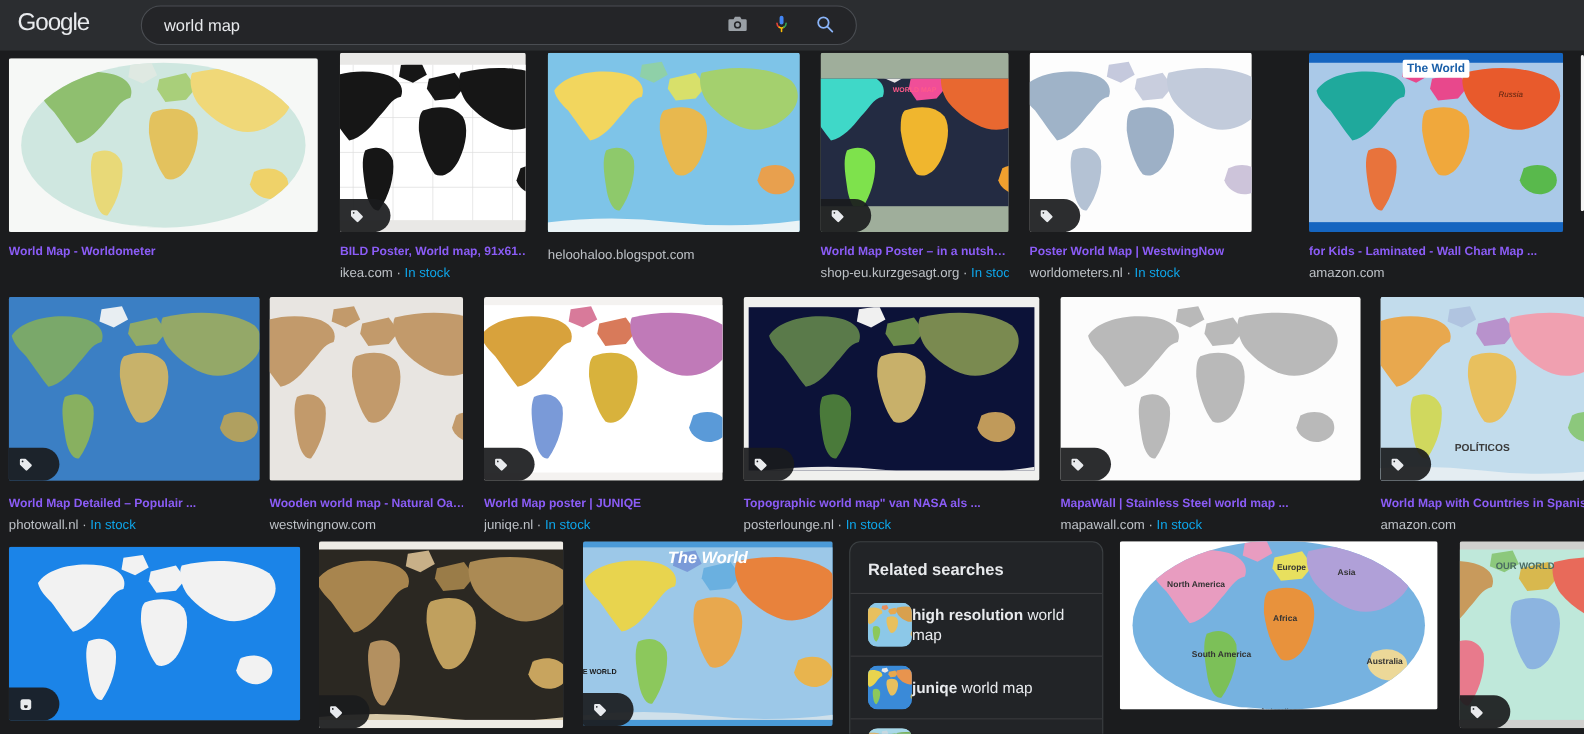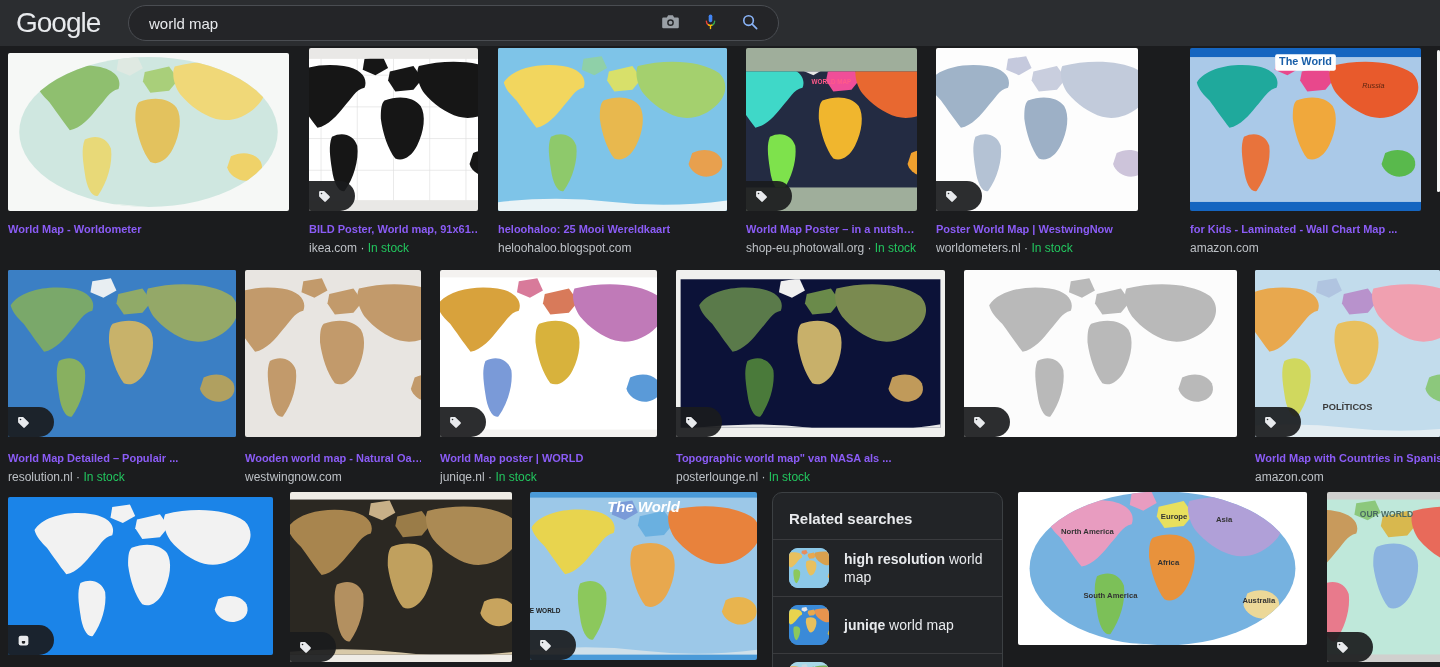--- a/index.html
+++ b/index.html
@@ -1,38 +1,38 @@
 <!DOCTYPE html>
 <html><head>
 <meta charset="utf-8">
 <style>
   html,body{margin:0;padding:0;background:#1b1c1e;width:1440px;height:667px;overflow:hidden;
     font-family:"Liberation Sans","DejaVu Sans",sans-serif;position:relative;}
   
   .topbar{position:absolute;top:0;left:0;width:1440px;height:46px;background:#2b2d30;z-index:5;}
-  .logo{position:absolute;left:16px;top:7px;font-size:28px;font-weight:500;color:#e8eaed;
+  .logo{position:absolute;left:16px;top:7px;font-size:22px;font-weight:500;color:#e8eaed;
     letter-spacing:-1px;cursor:pointer;}
   .searchbar{position:absolute;left:128px;top:5px;width:649px;height:34px;background:#242528;
     border:1px solid #4a4d52;border-radius:18px;display:flex;align-items:center;}
   .searchbar input{flex:1;background:transparent;border:none;outline:none;color:#e8eaed;
     font-size:15px;padding:0 0 0 20px;font-family:"Liberation Sans","DejaVu Sans",sans-serif;}
   .sb-btn{width:40px;height:34px;border:none;background:transparent;display:flex;align-items:center;
     justify-content:center;cursor:pointer;padding:0;}
   .sb-btn:last-child{margin-right:8px;}
   
   .row{position:absolute;left:0;width:1440px;}
   .row1{top:48px;height:222px}.row2{top:270px;height:222px}.row3{top:492px;height:175px}
   .tile{position:absolute;top:0;margin:0;cursor:pointer;}
   .thumb{position:relative;width:100%;overflow:hidden;border-radius:2px;background:#333;}
   .thumb svg{display:block;}
   figcaption{position:absolute;left:0;right:0;}
   .row1 figcaption{top:173px}.row2 figcaption{top:180px}
   .rtitle{font-size:11px;color:#8b5cf6;white-space:nowrap;overflow:hidden;line-height:17px;font-weight:bold;}
   .rmeta{font-size:12px;color:#bdc1c6;white-space:nowrap;overflow:hidden;line-height:17px;margin-top:2px;}
-  .stock{color:#22c55e;}
+  .stock{color:#0ea5e9;}
   
   .t11{left:8px;width:281px}.t11 .thumb{height:158px;margin-top:5px}
   .t12{left:309px;width:169px}.t12 .thumb{height:163px}
   .t13{left:498px;width:229px}.t13 .thumb{height:163px}
   .t14{left:746px;width:171px}.t14 .thumb{height:163px}
   .t15{left:936px;width:202px}.t15 .thumb{height:163px}
   .t16{left:1190px;width:231px}.t16 .thumb{height:163px}
   .t17{left:1437px;width:3px}.t17 .thumb{height:142px;margin-top:2px}
   
   .t21{left:8px;width:228px}.t22{left:245px;width:176px}.t23{left:440px;width:217px}
@@ -45,21 +45,21 @@
   .t35{left:1018px;width:289px}.t35 .thumb{height:153px}
   .t36{left:1327px;width:119px}.t36 .thumb{height:170px}
   
   .badge{position:absolute;left:0;bottom:0;width:46px;height:30px;background:rgba(26,27,29,.92);
     border-radius:0 16px 16px 0;display:flex;align-items:center;padding-left:9px;box-sizing:border-box;}
   
   .related{position:absolute;left:772px;top:0;width:231px;height:200px;background:#222427;
     border:1px solid #3c4043;border-radius:10px;box-sizing:border-box;overflow:hidden;}
   .rel-title{font-size:15px;font-weight:700;color:#e8eaed;padding:17px 16px 12px 16px;}
   .rel-divider{height:1px;background:#3a3b3e;}
-  .rel-item{display:flex;align-items:center;gap:15px;padding:8px 16px;cursor:pointer;}
+  .rel-item{display:flex;align-items:center;padding:8px 16px;cursor:pointer;}
   .rel-thumb{width:40px;height:40px;border-radius:9px;overflow:hidden;flex:none;}
   .rel-label{font-size:14px;color:#e8eaed;line-height:18px;}
   .rel-label b{font-weight:700;}
 </style>
 </head>
 <body>
 
 <header class="topbar">
   <div class="logo">Google</div>
   <div class="searchbar">
@@ -183,21 +183,20 @@
             <path d="M82,98 C94,92 106,96 110,108 C112,124 106,144 96,158 C90,160 84,150 82,134 C80,120 78,108 82,98 Z" fill="#8ec96b"></path>
             <path d="M146,26 L172,20 L182,34 L172,46 L152,48 L144,36 Z" fill="#d8e06a"></path>
             <path d="M140,58 C156,52 172,54 180,64 C186,74 184,92 176,108 C170,120 160,126 152,122 C144,112 138,94 136,78 C136,70 136,62 140,58 Z" fill="#e8b84e"></path>
             <path d="M178,20 C210,12 248,14 268,28 C278,38 276,52 266,62 C254,74 238,80 222,76 C208,72 194,62 184,50 C178,42 174,28 178,20 Z" fill="#a4d06e"></path>
             <path d="M238,116 C250,110 264,112 270,122 C274,132 268,140 256,142 C246,143 236,136 234,128 Z" fill="#e8a04e"></path>
             <path d="M10,172 Q80,162 150,170 T292,166 L300,180 L0,180 Z" fill="#eaf3f6"></path>
           </g>
         </svg>
       </div>
     <figcaption>
-      <div class="rtitle">heloohaloo: 25 Mooi Wereldkaart</div>
       <div class="rmeta"><span>heloohaloo.blogspot.com</span>  </div>
     </figcaption>
   </figure>
   <figure class="tile t14">
     <div class="thumb">
         <svg viewBox="0 0 300 180" preserveAspectRatio="xMidYMid slice" width="100%" height="100%">
           <rect width="300" height="180" fill="#9fae9b"></rect>
           <defs>
             <clipPath id="c4">
               <rect x="26" y="26" width="248" height="128"></rect>
@@ -216,21 +215,21 @@
           <text x="150" y="38" text-anchor="middle" dominant-baseline="middle" font-size="7" fill="#ff5a8a" font-family="Liberation Sans, DejaVu Sans, sans-serif" font-weight="700">WORLD MAP</text>
         </svg>
       <div class="badge">
           <svg width="13" height="13" viewBox="0 0 24 24">
             <path fill="#e8eaed" d="M21.4 11.6l-9-9A2 2 0 0 0 11 2H4a2 2 0 0 0-2 2v7c0 .5.2 1 .6 1.4l9 9a2 2 0 0 0 2.8 0l7-7a2 2 0 0 0 0-2.8zM6.5 8A1.5 1.5 0 1 1 8 6.5 1.5 1.5 0 0 1 6.5 8z"></path>
           </svg>
         </div>
     </div>
     <figcaption>
       <div class="rtitle">World Map Poster – in a nutsh…</div>
-      <div class="rmeta"><span>shop-eu.photowall.org</span> <span class="sep">·</span> <span class="stock">In stock</span></div>
+      <div class="rmeta"><span>shop-eu.kurzgesagt.org</span> <span class="sep">·</span> <span class="stock">In stock</span></div>
     </figcaption>
   </figure>
   <figure class="tile t15">
     <div class="thumb">
         <svg viewBox="0 0 300 180" preserveAspectRatio="xMidYMid slice" width="100%" height="100%">
           <rect width="300" height="180" fill="#fdfdfd"></rect>
           <g>
             <path d="M30,38 C40,22 70,16 95,20 C115,23 122,34 118,44 C108,46 104,56 96,64 C88,74 78,86 66,88 C58,78 50,66 44,58 C38,52 32,46 30,38 Z" fill="#9fb3c8"></path>
             <path d="M118,12 L138,9 L144,22 L130,30 L116,24 Z" fill="#c5c9dd"></path>
             <path d="M82,98 C94,92 106,96 110,108 C112,124 106,144 96,158 C90,160 84,150 82,134 C80,120 78,108 82,98 Z" fill="#b4c2d4"></path>
@@ -306,21 +305,21 @@
           </g>
         </svg>
       <div class="badge">
           <svg width="13" height="13" viewBox="0 0 24 24">
             <path fill="#e8eaed" d="M21.4 11.6l-9-9A2 2 0 0 0 11 2H4a2 2 0 0 0-2 2v7c0 .5.2 1 .6 1.4l9 9a2 2 0 0 0 2.8 0l7-7a2 2 0 0 0 0-2.8zM6.5 8A1.5 1.5 0 1 1 8 6.5 1.5 1.5 0 0 1 6.5 8z"></path>
           </svg>
         </div>
     </div>
     <figcaption>
       <div class="rtitle">World Map Detailed – Populair ...</div>
-      <div class="rmeta"><span>resolution.nl</span> <span class="sep">·</span> <span class="stock">In stock</span></div>
+      <div class="rmeta"><span>photowall.nl</span> <span class="sep">·</span> <span class="stock">In stock</span></div>
     </figcaption>
   </figure>
   <figure class="tile t22">
     <div class="thumb">
         <svg viewBox="0 0 300 180" preserveAspectRatio="xMidYMid slice" width="100%" height="100%">
           <rect width="300" height="180" fill="#e8e5e1"></rect>
           <g>
             <path d="M30,38 C40,22 70,16 95,20 C115,23 122,34 118,44 C108,46 104,56 96,64 C88,74 78,86 66,88 C58,78 50,66 44,58 C38,52 32,46 30,38 Z" fill="#c29a6b"></path>
             <path d="M118,12 L138,9 L144,22 L130,30 L116,24 Z" fill="#c29a6b"></path>
             <path d="M82,98 C94,92 106,96 110,108 C112,124 106,144 96,158 C90,160 84,150 82,134 C80,120 78,108 82,98 Z" fill="#c29a6b"></path>
@@ -356,21 +355,21 @@
             <path d="M238,116 C250,110 264,112 270,122 C274,132 268,140 256,142 C246,143 236,136 234,128 Z" fill="#5a9ad8"></path>
           </g>
         </svg>
       <div class="badge">
           <svg width="13" height="13" viewBox="0 0 24 24">
             <path fill="#e8eaed" d="M21.4 11.6l-9-9A2 2 0 0 0 11 2H4a2 2 0 0 0-2 2v7c0 .5.2 1 .6 1.4l9 9a2 2 0 0 0 2.8 0l7-7a2 2 0 0 0 0-2.8zM6.5 8A1.5 1.5 0 1 1 8 6.5 1.5 1.5 0 0 1 6.5 8z"></path>
           </svg>
         </div>
     </div>
     <figcaption>
-      <div class="rtitle">World Map poster | WORLD</div>
+      <div class="rtitle">World Map poster | JUNIQE</div>
       <div class="rmeta"><span>juniqe.nl</span> <span class="sep">·</span> <span class="stock">In stock</span></div>
     </figcaption>
   </figure>
   <figure class="tile t24">
     <div class="thumb">
         <svg viewBox="0 0 300 180" preserveAspectRatio="xMidYMid slice" width="100%" height="100%">
           <rect width="300" height="180" fill="#f0f0ee"></rect>
           <defs>
             <clipPath id="c11">
               <rect x="10" y="10" width="280" height="160"></rect>
@@ -412,20 +411,24 @@
             <path d="M178,20 C210,12 248,14 268,28 C278,38 276,52 266,62 C254,74 238,80 222,76 C208,72 194,62 184,50 C178,42 174,28 178,20 Z" fill="#b9b9b9"></path>
             <path d="M238,116 C250,110 264,112 270,122 C274,132 268,140 256,142 C246,143 236,136 234,128 Z" fill="#b9b9b9"></path>
           </g>
         </svg>
       <div class="badge">
           <svg width="13" height="13" viewBox="0 0 24 24">
             <path fill="#e8eaed" d="M21.4 11.6l-9-9A2 2 0 0 0 11 2H4a2 2 0 0 0-2 2v7c0 .5.2 1 .6 1.4l9 9a2 2 0 0 0 2.8 0l7-7a2 2 0 0 0 0-2.8zM6.5 8A1.5 1.5 0 1 1 8 6.5 1.5 1.5 0 0 1 6.5 8z"></path>
           </svg>
         </div>
     </div>
+    <figcaption>
+      <div class="rtitle">MapaWall | Stainless Steel world map ...</div>
+      <div class="rmeta"><span>mapawall.com</span> <span class="sep">·</span> <span class="stock">In stock</span></div>
+    </figcaption>
   </figure>
   <figure class="tile t26">
     <div class="thumb">
         <svg viewBox="0 0 300 180" preserveAspectRatio="xMidYMid slice" width="100%" height="100%">
           <rect width="300" height="180" fill="#c2dcec"></rect>
           <rect width="300" height="180" fill="#c2dcec"></rect>
           <g>
             <path d="M30,38 C40,22 70,16 95,20 C115,23 122,34 118,44 C108,46 104,56 96,64 C88,74 78,86 66,88 C58,78 50,66 44,58 C38,52 32,46 30,38 Z" fill="#e8a84e"></path>
             <path d="M118,12 L138,9 L144,22 L130,30 L116,24 Z" fill="#b0c4e0"></path>
             <path d="M82,98 C94,92 106,96 110,108 C112,124 106,144 96,158 C90,160 84,150 82,134 C80,120 78,108 82,98 Z" fill="#d0d85e"></path>

